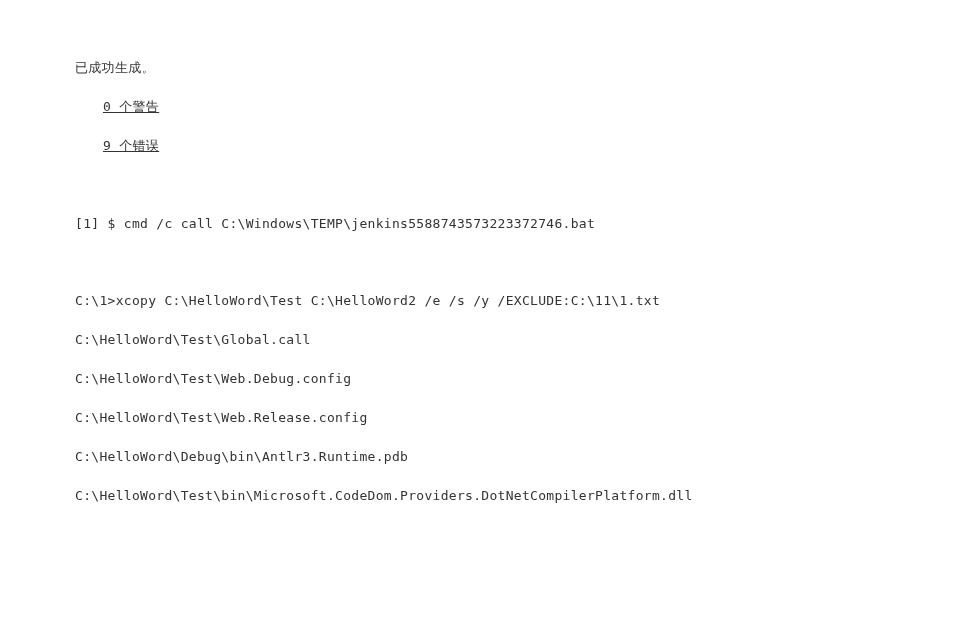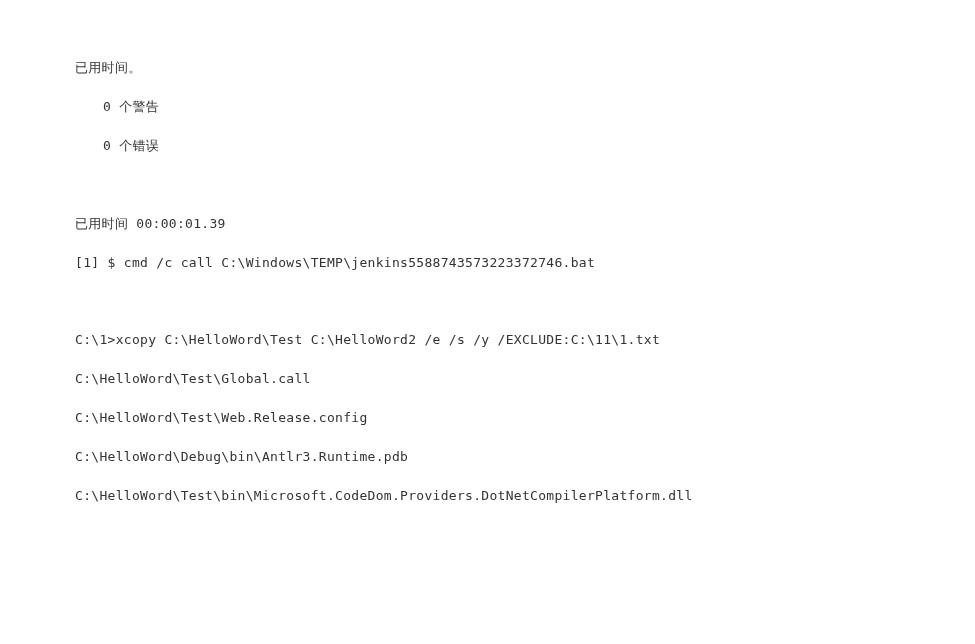--- a/index.html
+++ b/index.html
@@ -22,36 +22,37 @@
       white-space: pre;
       font-family: "SimSun", "NSimSun", monospace;
     }
     .line {
       display: block;
       min-height: 19px;
       letter-spacing: 0.3px;
     }
     .indent1 {
       padding-left: 28px;
+      text-decoration: underline;
     }
   </style>
 </head>
 <body>
 
 <div class="console">
 <span class="line"></span>
-<span class="line">已用时间。</span>
+<span class="line">已成功生成。</span>
 <span class="line indent1">0 个警告</span>
-<span class="line indent1">0 个错误</span>
+<span class="line indent1">9 个错误</span>
 <span class="line"></span>
-<span class="line">已用时间 00:00:01.39</span>
 <span class="line">[1] $ cmd /c call C:\Windows\TEMP\jenkins5588743573223372746.bat</span>
 <span class="line"></span>
 <span class="line">C:\1&gt;xcopy C:\HelloWord\Test C:\HelloWord2 /e /s /y /EXCLUDE:C:\11\1.txt</span>
 <span class="line">C:\HelloWord\Test\Global.call</span>
+<span class="line">C:\HelloWord\Test\Web.Debug.config</span>
 <span class="line">C:\HelloWord\Test\Web.Release.config</span>
 <span class="line">C:\HelloWord\Debug\bin\Antlr3.Runtime.pdb</span>
 <span class="line">C:\HelloWord\Test\bin\Microsoft.CodeDom.Providers.DotNetCompilerPlatform.dll</span>
 
 
 
 
 
 
 

